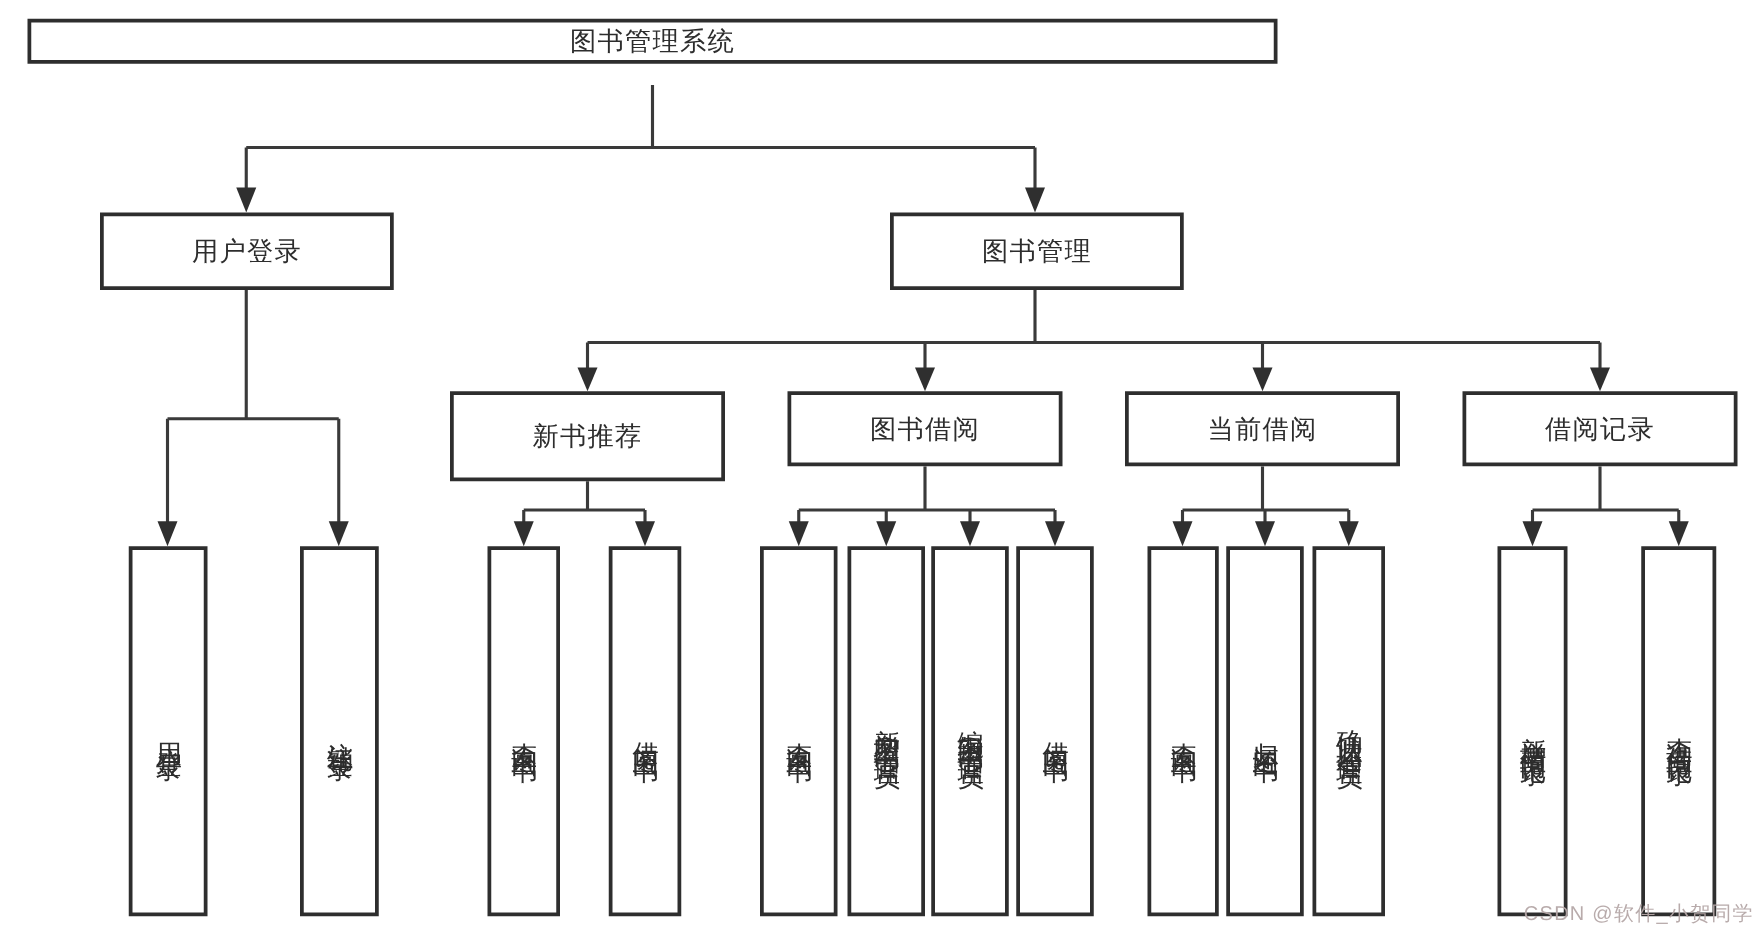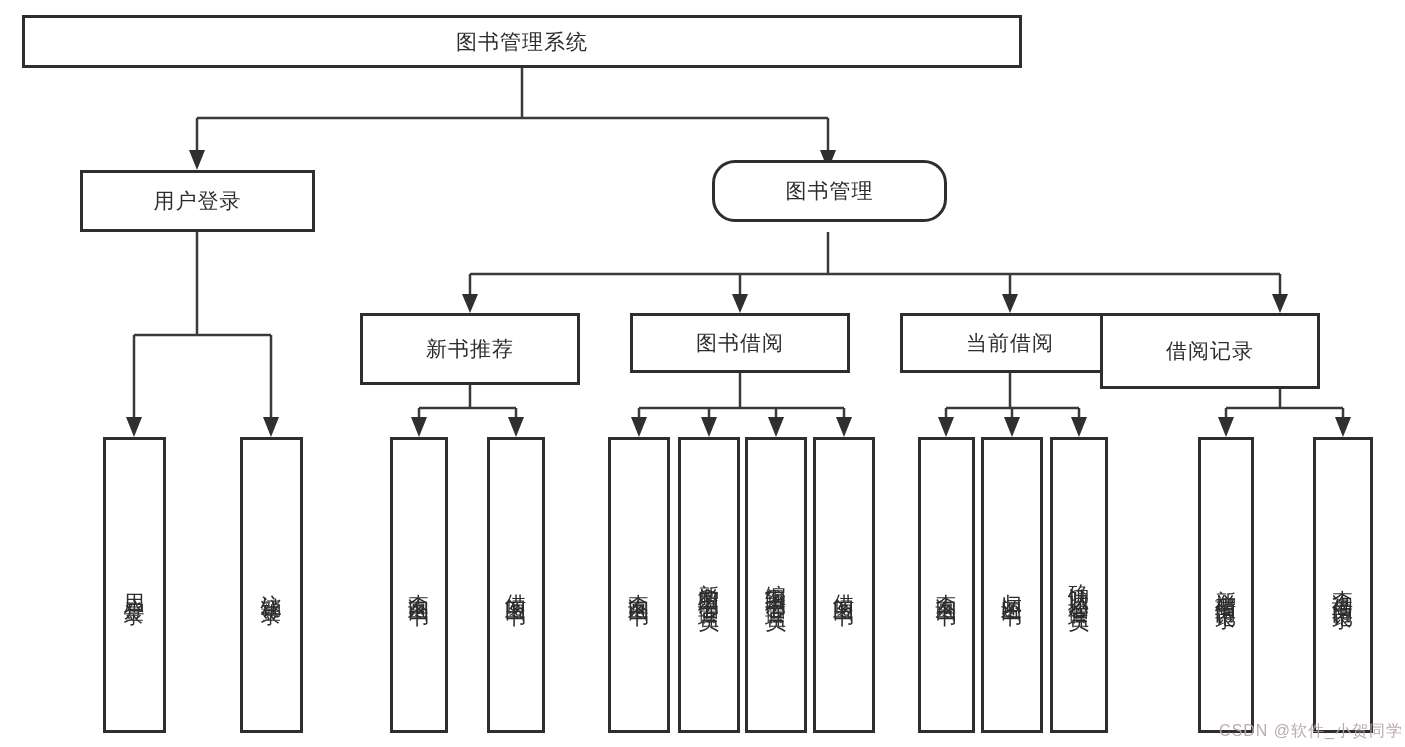--- a/index.html
+++ b/index.html
@@ -84,41 +84,41 @@
       <polygon points="768,417 784,417 776,437"></polygon>
       <polygon points="836,417 852,417 844,437"></polygon>
       <polygon points="938,417 954,417 946,437"></polygon>
       <polygon points="1004,417 1020,417 1012,437"></polygon>
       <polygon points="1071,417 1087,417 1079,437"></polygon>
       <polygon points="1218,417 1234,417 1226,437"></polygon>
       <polygon points="1335,417 1351,417 1343,437"></polygon>
     </g>
   </svg>
 
-  <div class="node root" style="left:22px;top:15px;width:1000px;height:53px;">
+  <div class="node root" style="left:22px;top:15px;width:1000px;height:36px;">
     <span>图书管理系统</span>
   </div>
 
   <div class="node hnode" style="left:80px;top:170px;width:235px;height:62px;">
     <span>用户登录</span>
   </div>
-  <div class="node hnode" style="left:712px;top:160px;width:235px;height:62px;border-radius:23px;">
+  <div class="node hnode" style="left:712px;top:170px;width:235px;height:62px;">
     <span>图书管理</span>
   </div>
 
   <div class="node hnode" style="left:360px;top:313px;width:220px;height:72px;">
     <span>新书推荐</span>
   </div>
   <div class="node hnode" style="left:630px;top:313px;width:220px;height:60px;">
     <span>图书借阅</span>
   </div>
   <div class="node hnode" style="left:900px;top:313px;width:220px;height:60px;">
     <span>当前借阅</span>
   </div>
-  <div class="node hnode" style="left:1100px;top:313px;width:220px;height:76px;">
+  <div class="node hnode" style="left:1170px;top:313px;width:220px;height:60px;">
     <span>借阅记录</span>
   </div>
 
   <div class="node leaf" style="left:103px;top:437px;width:63px;height:296px;">
     <span class="vtext">用户登录</span>
   </div>
   <div class="node leaf" style="left:240px;top:437px;width:63px;height:296px;">
     <span class="vtext">注销登录</span>
   </div>
 

